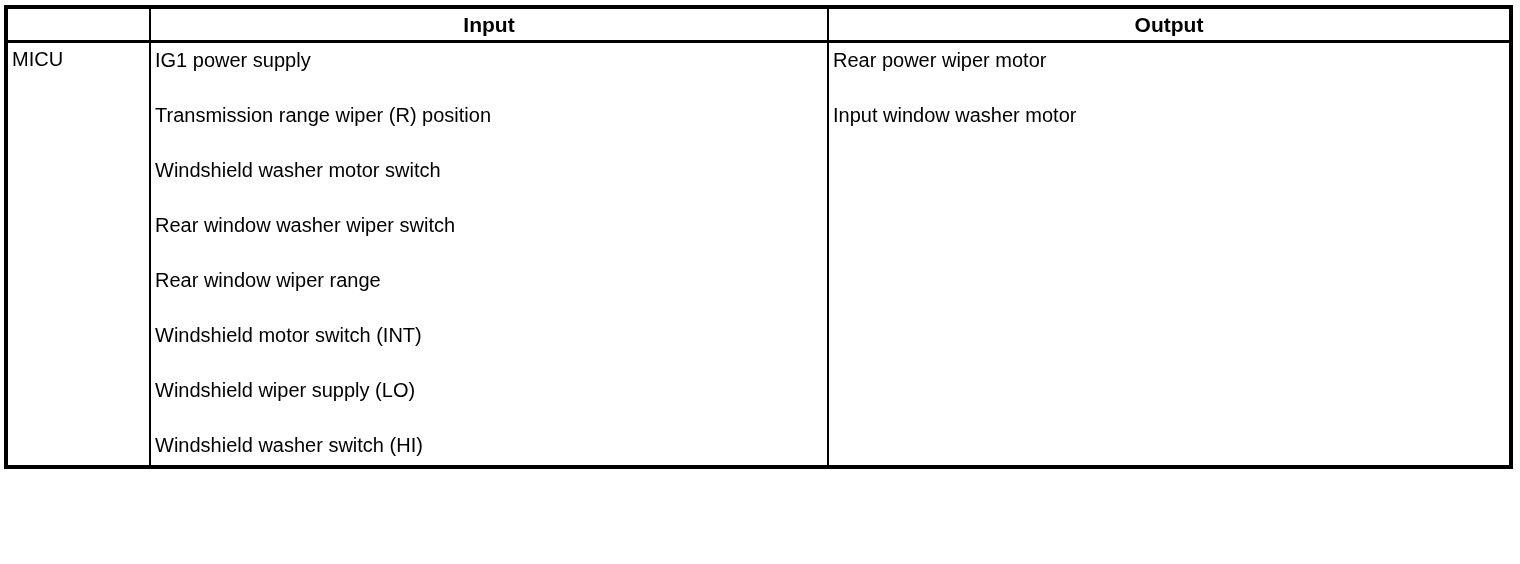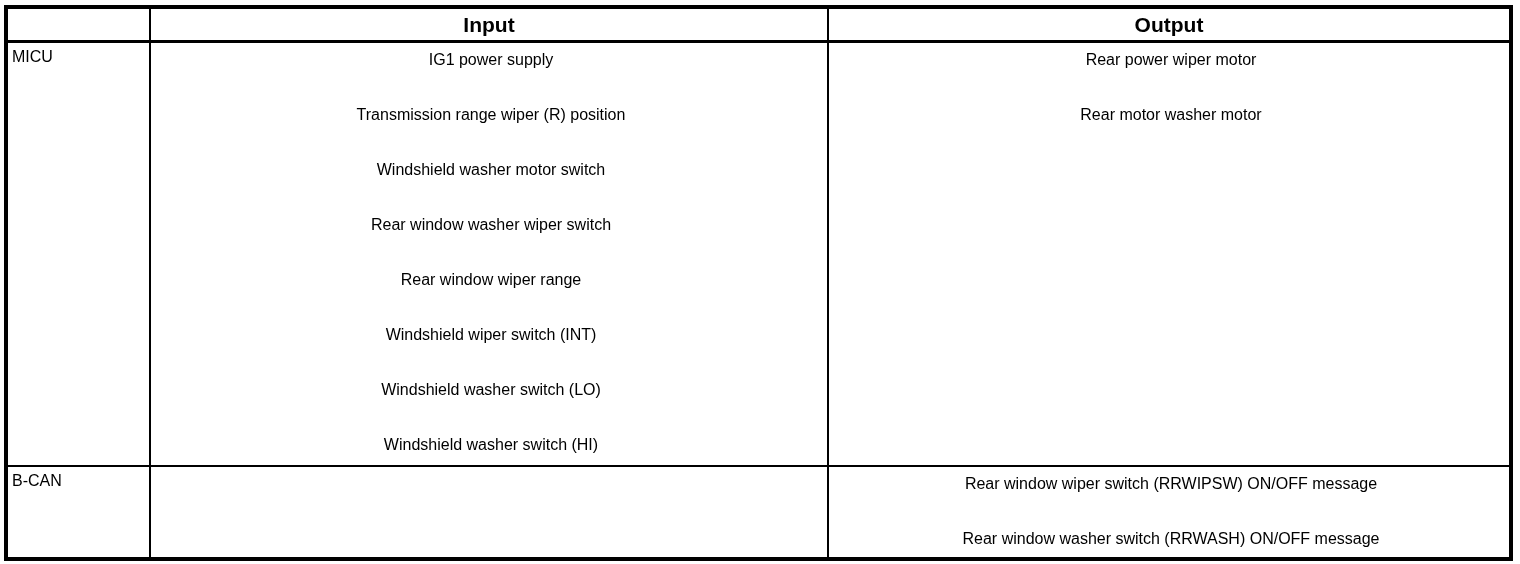--- a/index.html
+++ b/index.html
@@ -48,32 +48,31 @@
   }
   tr.row-micu td {
     height: 417px;
     border-bottom: 2px solid #000000;
   }
   tr.row-bcan td {
     height: 85px;
   }
   td {
     vertical-align: top;
-    font-size: 16px;
+    font-size: 20px;
     padding: 4px 0 0 4px;
     overflow: hidden;
   }
   td.row-label {
     padding-top: 5px;
   }
   .cell-line {
     line-height: 26px;
     margin-bottom: 29px;
     white-space: nowrap;
-    text-align: center;
   }
   .cell-line:last-child {
     margin-bottom: 0;
   }
 </style>
 </head>
 <body>
 
 <div class="page">
   <table class="io-table">
@@ -89,32 +88,24 @@
         <th>Output</th>
       </tr>
       <tr class="row-micu">
         <td class="row-label">MICU</td>
         <td>
             <div class="cell-line">IG1 power supply</div>
             <div class="cell-line">Transmission range wiper (R) position</div>
             <div class="cell-line">Windshield washer motor switch</div>
             <div class="cell-line">Rear window washer wiper switch</div>
             <div class="cell-line">Rear window wiper range</div>
-            <div class="cell-line">Windshield wiper switch (INT)</div>
-            <div class="cell-line">Windshield washer switch (LO)</div>
+            <div class="cell-line">Windshield motor switch (INT)</div>
+            <div class="cell-line">Windshield wiper supply (LO)</div>
             <div class="cell-line">Windshield washer switch (HI)</div>
           </td>
         <td>
             <div class="cell-line">Rear power wiper motor</div>
-            <div class="cell-line">Rear motor washer motor</div>
-          </td>
-      </tr>
-      <tr class="row-bcan">
-        <td class="row-label">B-CAN</td>
-        <td></td>
-        <td>
-            <div class="cell-line">Rear window wiper switch (RRWIPSW) ON/OFF message</div>
-            <div class="cell-line">Rear window washer switch (RRWASH) ON/OFF message</div>
+            <div class="cell-line">Input window washer motor</div>
           </td>
       </tr>
     </tbody>
   </table>
 </div>
 
 </body></html>

